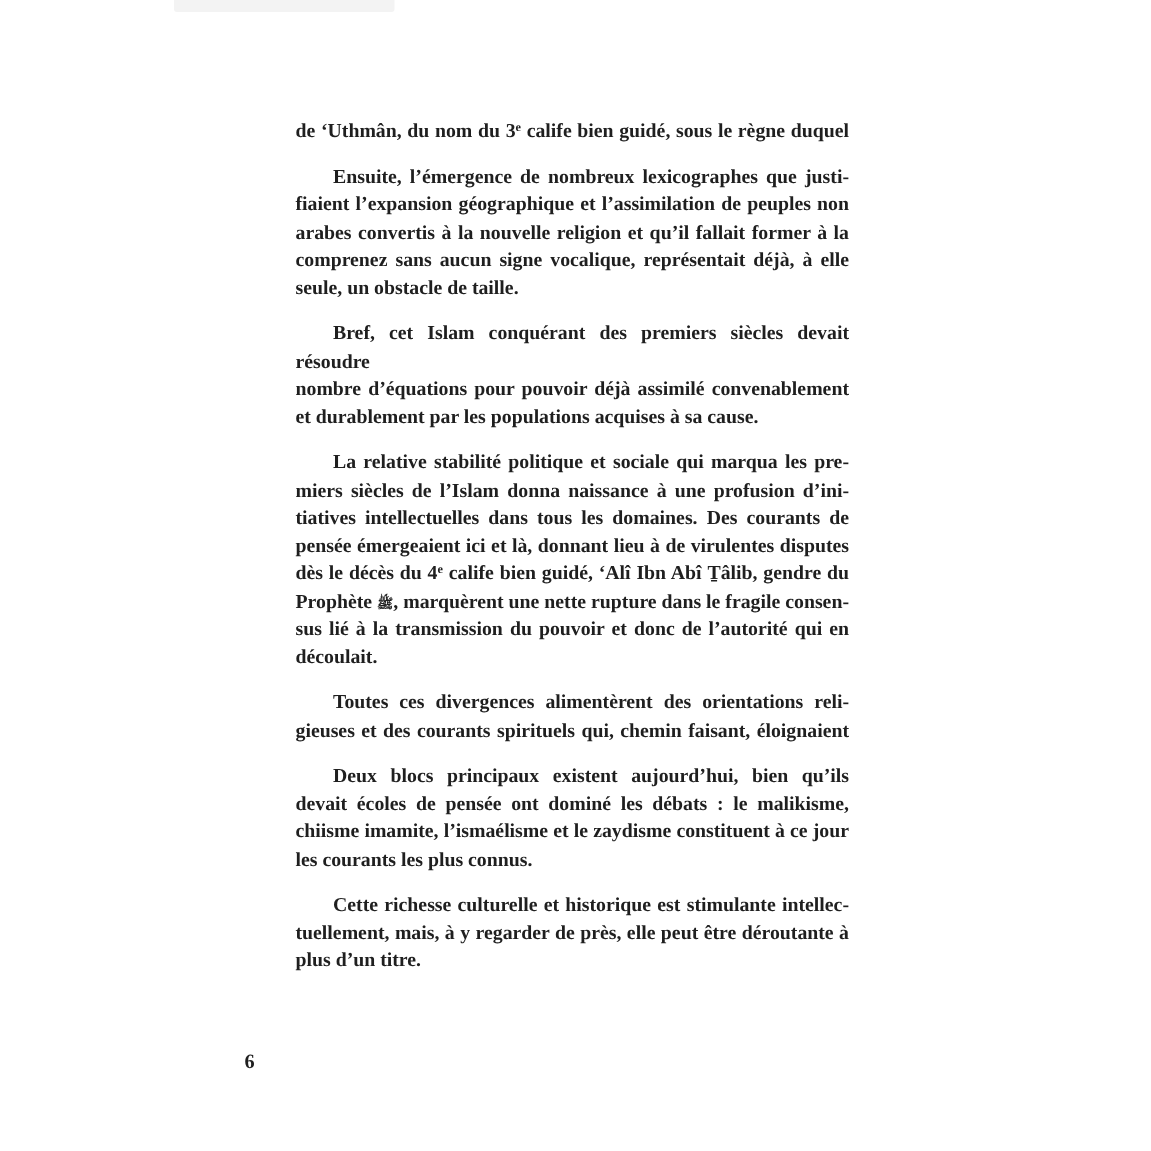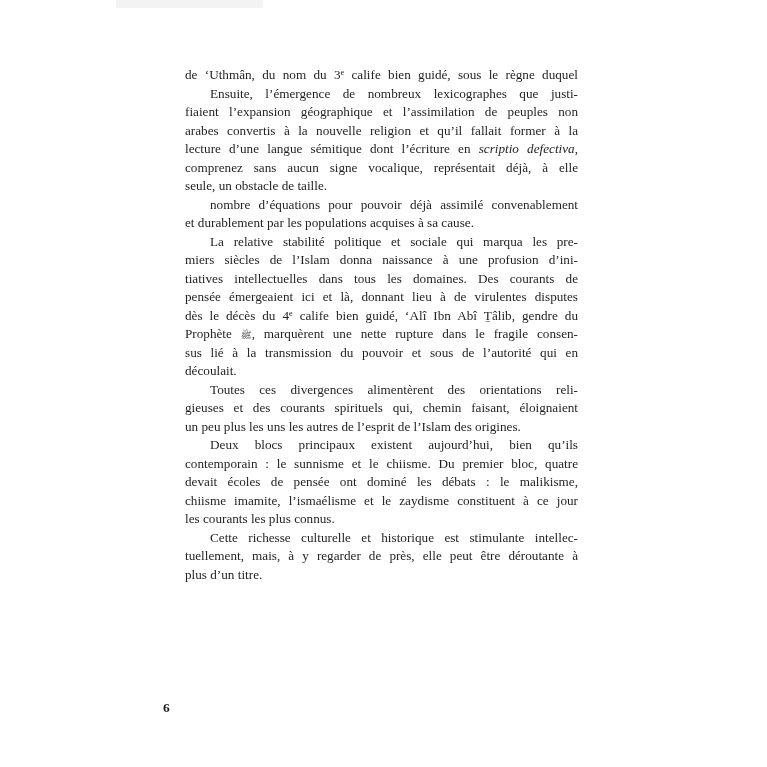--- a/index.html
+++ b/index.html
@@ -26,22 +26,23 @@
   }
   .text-block {
     position: absolute;
     left: 185px;
     top: 66px;
     width: 393px;
     color: #1f1f1f;
     font-size: 13.2px;
   }
   .para {
-    margin: 0;
+    margin: 12px;
     padding: 0;
+    font-weight: bold;
   }
   .line {
     display: block;
     line-height: 18.5px;
     text-align: justify;
     text-align-last: justify;
     white-space: normal;
   }
   .line.last {
     text-align-last: left;
@@ -77,46 +78,44 @@
 <div class="page" style="background: rgb(255, 255, 255);">
   <div class="top-edge-bar" style="background: rgb(243, 243, 243);"></div>
   <div class="text-block" style="color: rgb(31, 31, 31);">
       <p class="para">
         <span class="line"><span>de ‘Uthmân, du nom du 3</span><span class="seg-sup">e</span><span> calife bien guidé, sous le règne duquel</span></span>
       </p>
       <p class="para indent">
         <span class="line"><span>Ensuite, l’émergence de nombreux lexicographes que justi-</span></span>
         <span class="line"><span>fiaient l’expansion géographique et l’assimilation de peuples non</span></span>
         <span class="line"><span>arabes convertis à la nouvelle religion et qu’il fallait former à la</span></span>
-        <span class="line"><span>lecture d’une langue sémitique dont l’écriture en </span><span class="seg-italic">scriptio defectiva</span><span>,</span></span>
         <span class="line"><span>comprenez sans aucun signe vocalique, représentait déjà, à elle</span></span>
         <span class="line last"><span>seule, un obstacle de taille.</span></span>
       </p>
       <p class="para indent">
+        <span class="line"><span>Bref, cet Islam conquérant des premiers siècles devait résoudre</span></span>
         <span class="line"><span>nombre d’équations pour pouvoir déjà assimilé convenablement</span></span>
         <span class="line last"><span>et durablement par les populations acquises à sa cause.</span></span>
       </p>
       <p class="para indent">
         <span class="line"><span>La relative stabilité politique et sociale qui marqua les pre-</span></span>
         <span class="line"><span>miers siècles de l’Islam donna naissance à une profusion d’ini-</span></span>
         <span class="line"><span>tiatives intellectuelles dans tous les domaines. Des courants de</span></span>
         <span class="line"><span>pensée émergeaient ici et là, donnant lieu à de virulentes disputes</span></span>
         <span class="line"><span>dès le décès du 4</span><span class="seg-sup">e</span><span> calife bien guidé, ‘Alî Ibn Abî Ṯâlib, gendre du</span></span>
         <span class="line"><span>Prophète </span><span class="seg-honorific">ﷺ</span><span>, marquèrent une nette rupture dans le fragile consen-</span></span>
-        <span class="line"><span>sus lié à la transmission du pouvoir et sous de l’autorité qui en</span></span>
+        <span class="line"><span>sus lié à la transmission du pouvoir et donc de l’autorité qui en</span></span>
         <span class="line last"><span>découlait.</span></span>
       </p>
       <p class="para indent">
         <span class="line"><span>Toutes ces divergences alimentèrent des orientations reli-</span></span>
         <span class="line"><span>gieuses et des courants spirituels qui, chemin faisant, éloignaient</span></span>
-        <span class="line last"><span>un peu plus les uns les autres de l’esprit de l’Islam des origines.</span></span>
       </p>
       <p class="para indent">
         <span class="line"><span>Deux blocs principaux existent aujourd’hui, bien qu’ils</span></span>
-        <span class="line"><span>contemporain : le sunnisme et le chiisme. Du premier bloc, quatre</span></span>
         <span class="line"><span>devait écoles de pensée ont dominé les débats : le malikisme,</span></span>
         <span class="line"><span>chiisme imamite, l’ismaélisme et le zaydisme constituent à ce jour</span></span>
         <span class="line last"><span>les courants les plus connus.</span></span>
       </p>
       <p class="para indent">
         <span class="line"><span>Cette richesse culturelle et historique est stimulante intellec-</span></span>
         <span class="line"><span>tuellement, mais, à y regarder de près, elle peut être déroutante à</span></span>
         <span class="line last"><span>plus d’un titre.</span></span>
       </p>
     </div>

